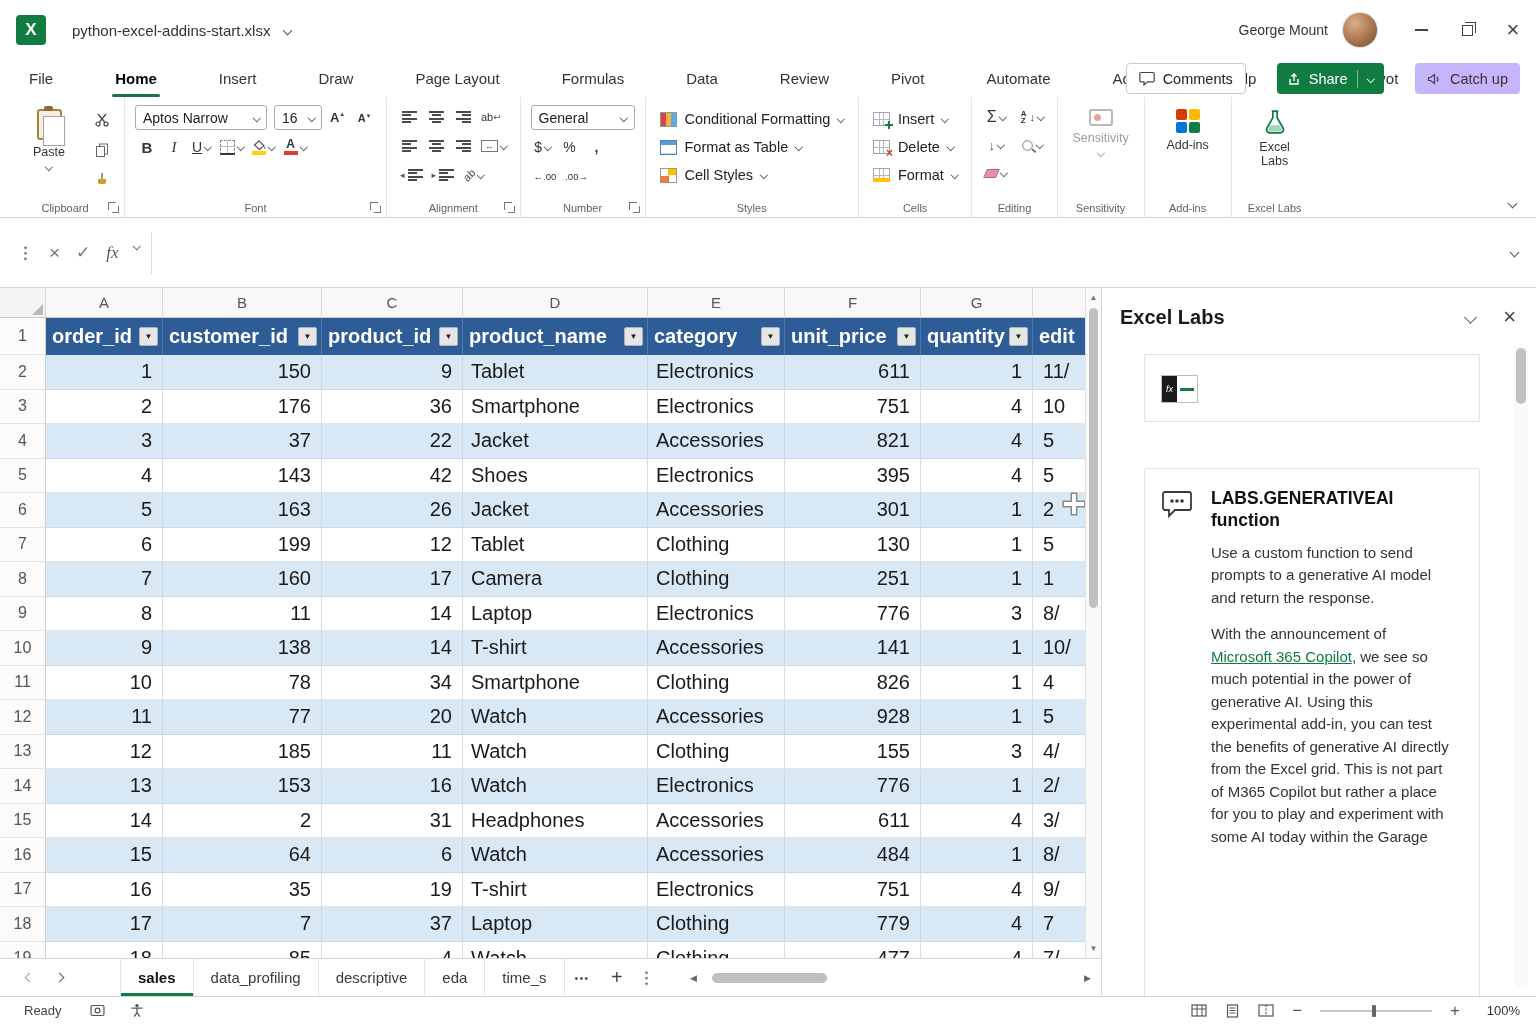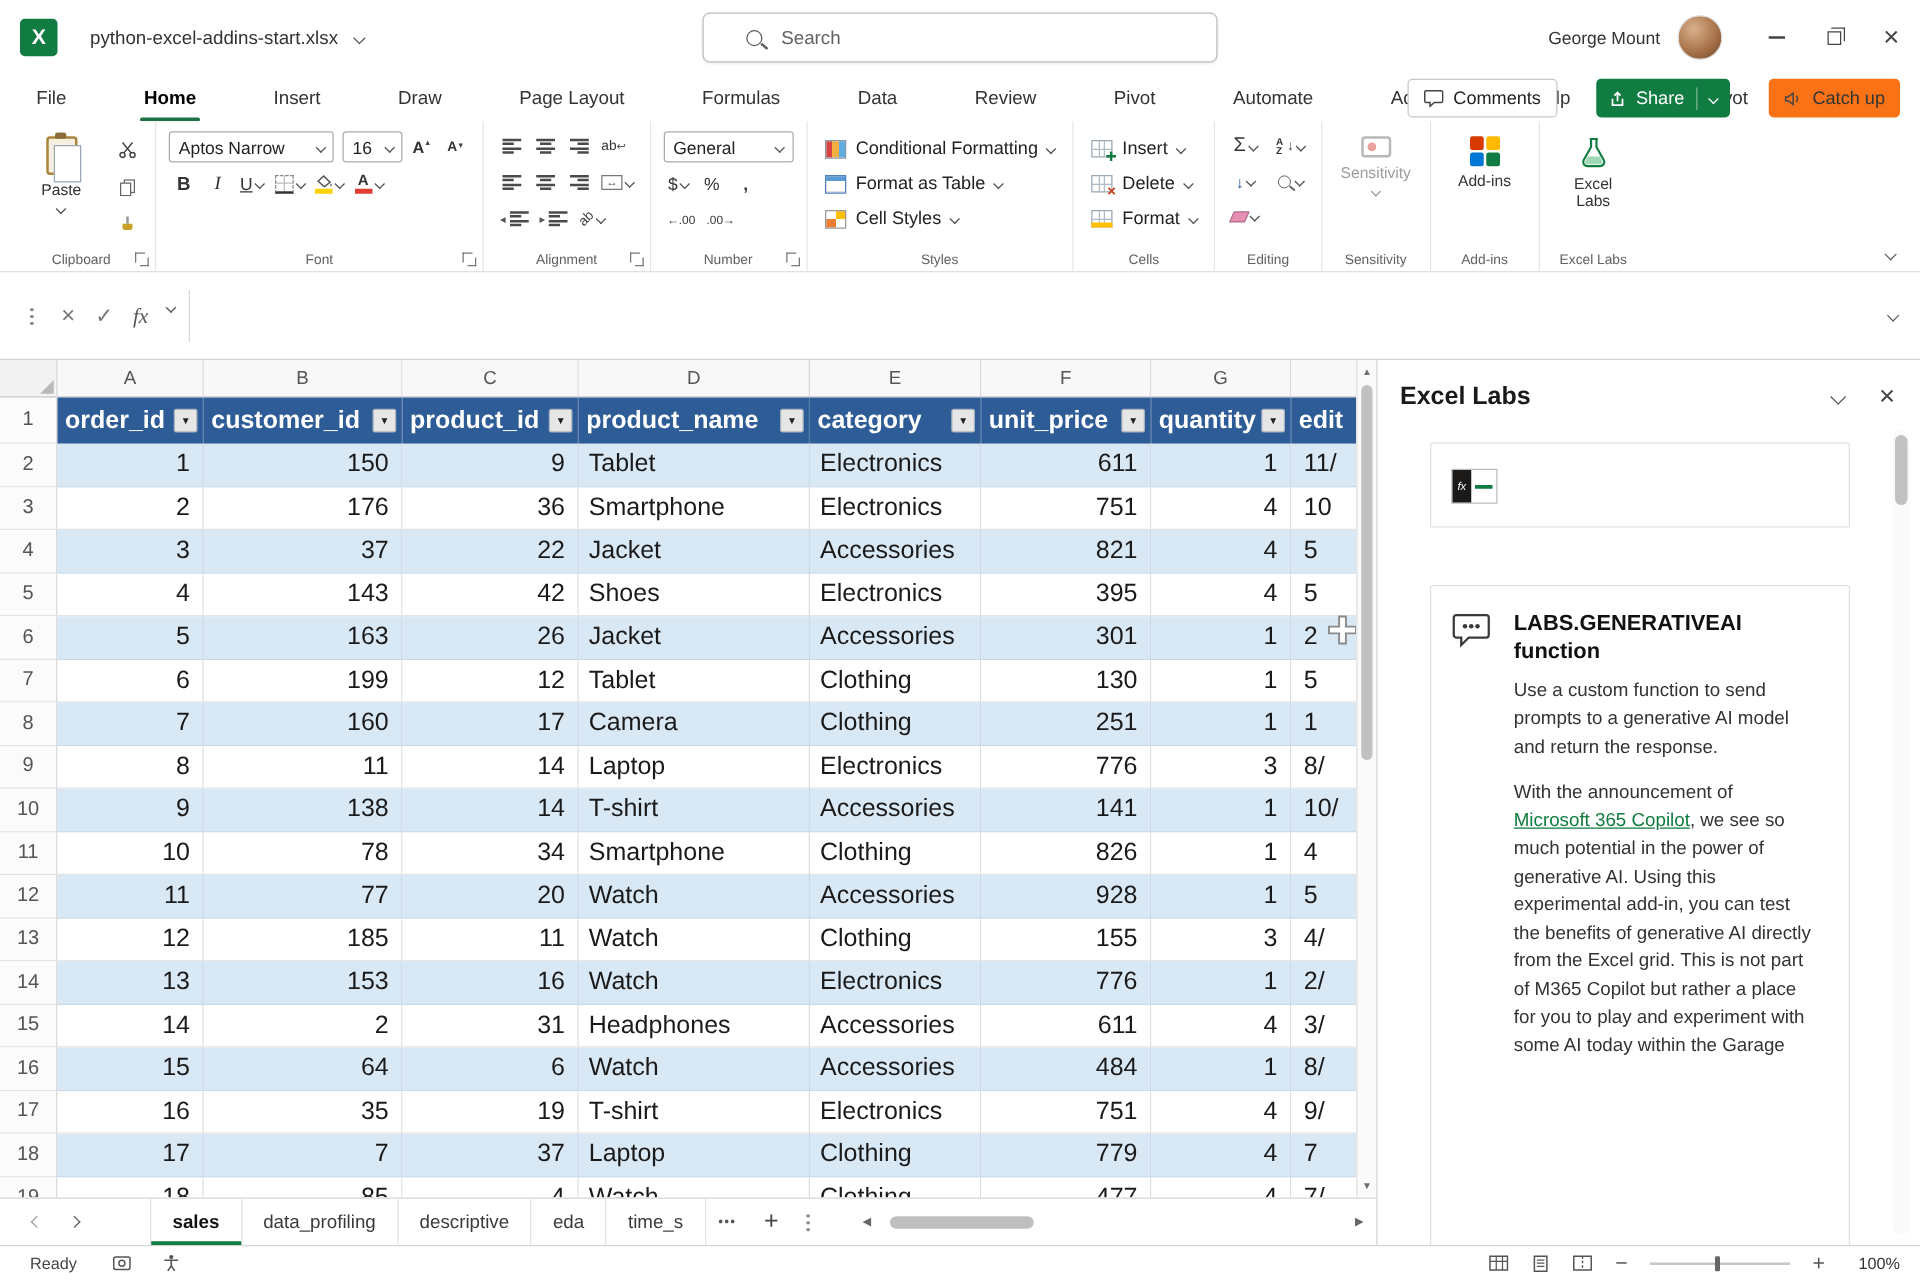--- a/index.html
+++ b/index.html
@@ -37,21 +37,21 @@
   
   .tabrow { height:37px; display:flex; align-items:stretch; padding-left:16px; background:#fff; position:relative; }
   .rtabs { display:flex;gap:36px; }
   .rtab { padding:0 13px; font-size:15px; color:#333; display:flex; align-items:center; position:relative; }
   .rtab.active { font-weight:700; color:#000; }
   .rtab.active::after { content:''; position:absolute; left:10px; right:10px; bottom:0; height:3px; background:var(--active-tab-underline,#1E7145); border-radius:2px; }
   .tabrow-right { position:absolute; right:16px; top:3px; display:flex; gap:31px; align-items:center; }
   .comments-btn { display:flex; align-items:center; gap:8px; height:31px; padding:0 12px; border:1px solid #C8C8C8; border-radius:4px; background:#fff; font-size:14.5px; color:#222; }
   .share-btn { display:flex; align-items:center; gap:8px; height:31px; padding:0 10px; background:var(--excel-green,#107C41); border:none; border-radius:4px; color:#fff; font-size:14.5px; }
   .share-sep { width:1px; height:18px; background:rgba(255,255,255,.45); margin:0 2px; }
-  .catchup-btn { display:flex; align-items:center; gap:8px; height:31px; padding:0 12px; background:#f97316; border:none; border-radius:4px; font-size:14.5px; color:#333; }
+  .catchup-btn { display:flex; align-items:center; gap:8px; height:31px; padding:0 12px; background:#c4b5fd; border:none; border-radius:4px; font-size:14.5px; color:#333; }
 
   
   .ribbon { height:121px; border-bottom:1px solid #D6D6D6; display:flex; padding-left:6px; background:#fff; position:relative; }
   .rgroup { position:relative; border-right:1px solid #E6E6E6; padding:8px 10px 20px; display:flex; flex-direction:column; flex:none; }
   .rglabel { position:absolute; bottom:3px; left:0; right:0; text-align:center; font-size:11px; color:#616161; pointer-events:none; }
   .launcher { position:absolute; right:5px; bottom:4px; width:11px; height:11px; }
   .launcher::before { content:''; position:absolute; left:0; top:0; width:7px; height:7px; border-left:1.4px solid #777; border-top:1.4px solid #777; }
   .launcher::after { content:''; position:absolute; right:0; bottom:0; width:6px; height:6px; border-right:1.8px solid #777; border-bottom:1.8px solid #777; }
   .frow { display:flex; align-items:center; gap:3px; margin-bottom:5px; }
   .sbtn { min-width:24px; height:24px; display:flex; align-items:center; justify-content:center; gap:3px; border-radius:3px; font-size:14px; color:#333; padding:0 3px; }
@@ -212,24 +212,20 @@
 <body>
 
 <header class="titlebar">
   <div class="excel-logo">
       <span>X</span>
     </div>
   <div class="doc-title">
     <span>python-excel-addins-start.xlsx</span>
     <span class="chev sm"></span>
   </div>
-  <div class="search-box">
-    <span class="mag-icon"></span>
-    <span class="search-ph">Search</span>
-  </div>
   <div class="tb-right">
     <span class="user-name">George Mount</span>
     <div class="avatar"></div>
     <div class="winbtn">
         <span class="min-glyph"></span>
       </div>
     <div class="winbtn">
         <span class="restore-glyph"></span>
       </div>
     <div class="winbtn">×</div>

